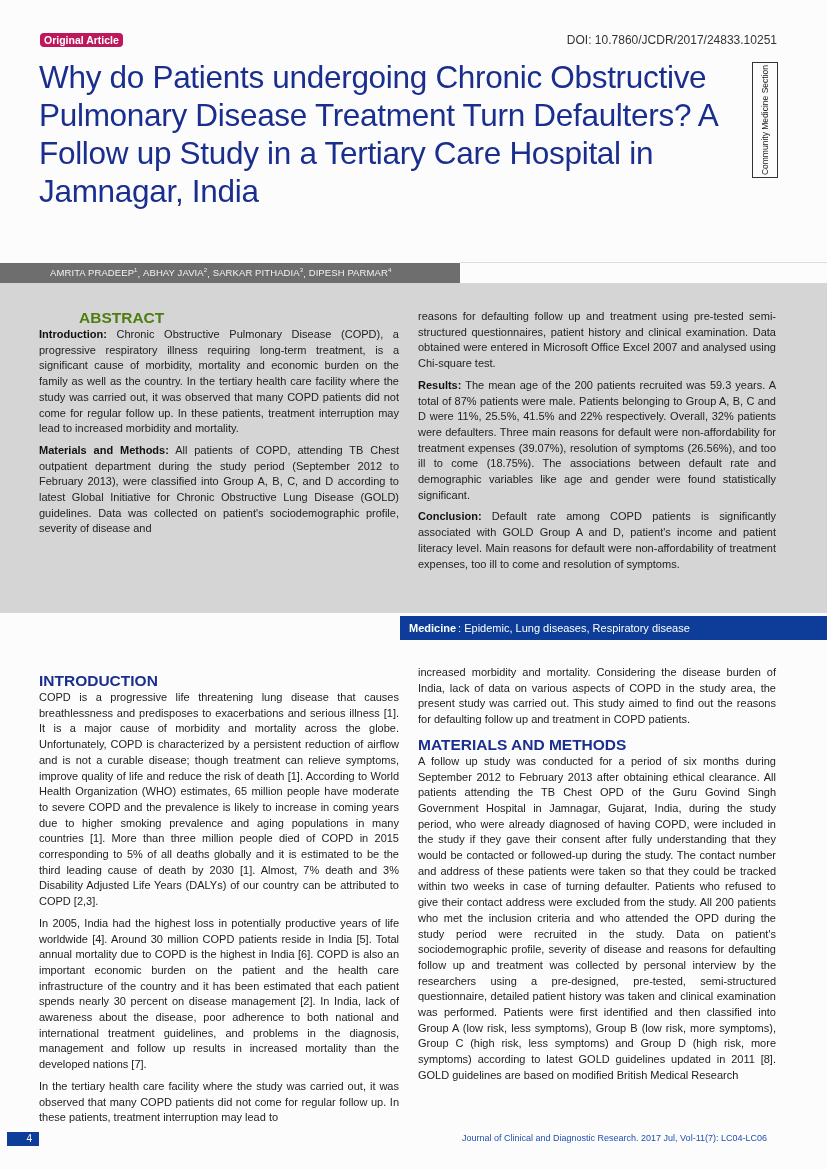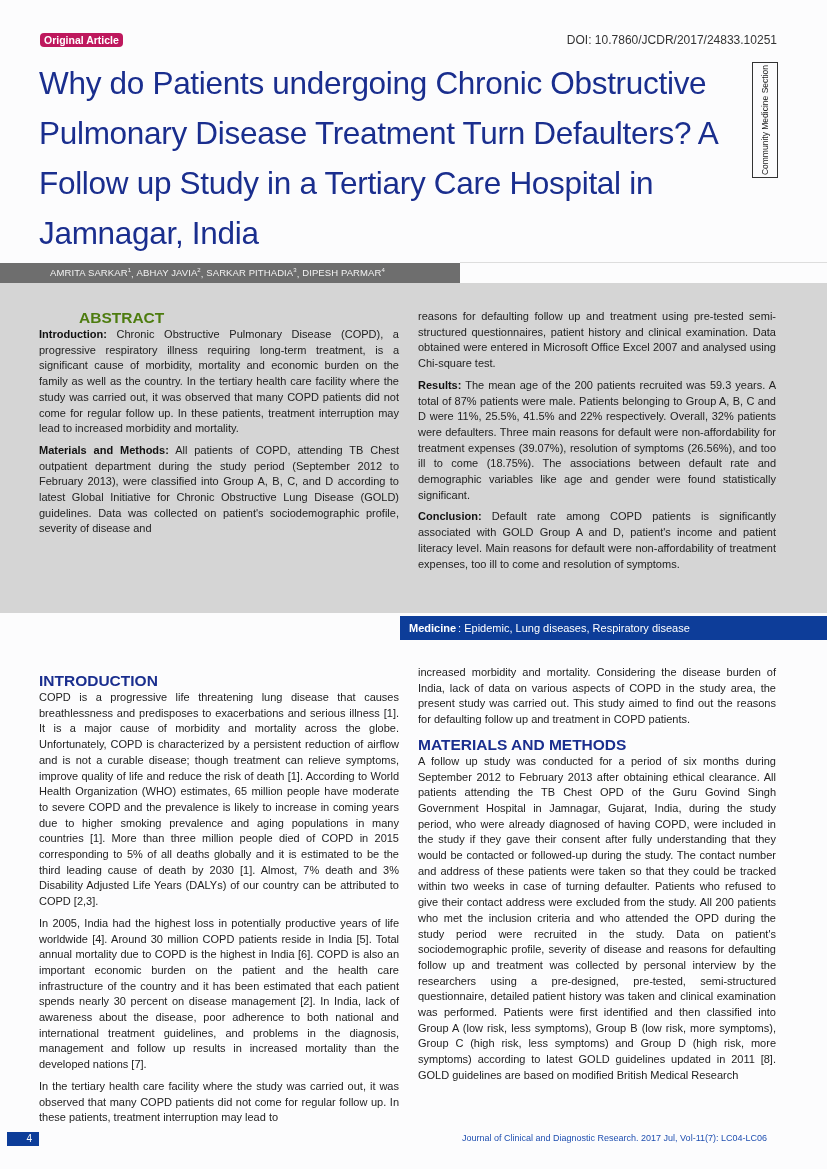--- a/index.html
+++ b/index.html
@@ -8,21 +8,21 @@
 
   .badge {
     position: absolute; left: 40px; top: 33px;
     background: #be185d; color: #fff; font-weight: bold; font-size: 10.5px;
     padding: 1px 4px; border-radius: 4px;
   }
   .doi { position: absolute; right: 50px; top: 33px; font-size: 12px; color: #333; }
 
   .title {
     position: absolute; left: 39px; top: 58px; width: 710px;
-    font-size: 31.5px; line-height: 50px; color: #1a2e8e; font-weight: normal;
+    font-size: 31.5px; line-height: 38px; color: #1a2e8e; font-weight: normal;
     letter-spacing: -0.3px;
   }
   .section-tag {
     position: absolute; left: 752px; top: 62px; width: 26px; height: 116px;
     border: 1px solid #333; display: flex; align-items: center; justify-content: center;
   }
   .section-tag span {
     writing-mode: vertical-rl; transform: rotate(180deg);
     font-size: 8.5px; line-height: 10px; text-align: center; color: #222;
   }
@@ -78,21 +78,21 @@
 <span class="doi">DOI: 10.7860/JCDR/2017/24833.10251</span>
 
 <h1 class="title">Why do Patients undergoing Chronic Obstructive Pulmonary Disease Treatment Turn Defaulters? A Follow up Study in a Tertiary Care Hospital in Jamnagar, India</h1>
 
 <div class="section-tag">
   <span>Community Medicine Section</span>
 </div>
 
 <div class="authors-line"></div>
 <div class="authors-bar">
-  <span><span>AMRITA SARKAR</span><sup>1</sup></span>,&nbsp;
+  <span><span>AMRITA PRADEEP</span><sup>1</sup></span>,&nbsp;
   <span><span>ABHAY JAVIA</span><sup>2</sup></span>,&nbsp;
   <span><span>SARKAR PITHADIA</span><sup>3</sup></span>,&nbsp;
   <span><span>DIPESH PARMAR</span><sup>4</sup></span>
 </div>
 
 <div class="abstract-box"></div>
 
 <div class="abs-col abs-left">
   <div class="abs-heading">ABSTRACT</div>
   <p><b>Introduction:</b> <span>Chronic Obstructive Pulmonary Disease (COPD), a progressive respiratory illness requiring long-term treatment, is a significant cause of morbidity, mortality and economic burden on the family as well as the country. In the tertiary health care facility where the study was carried out, it was observed that many COPD patients did not come for regular follow up. In these patients, treatment interruption may lead to increased morbidity and mortality.</span></p>

